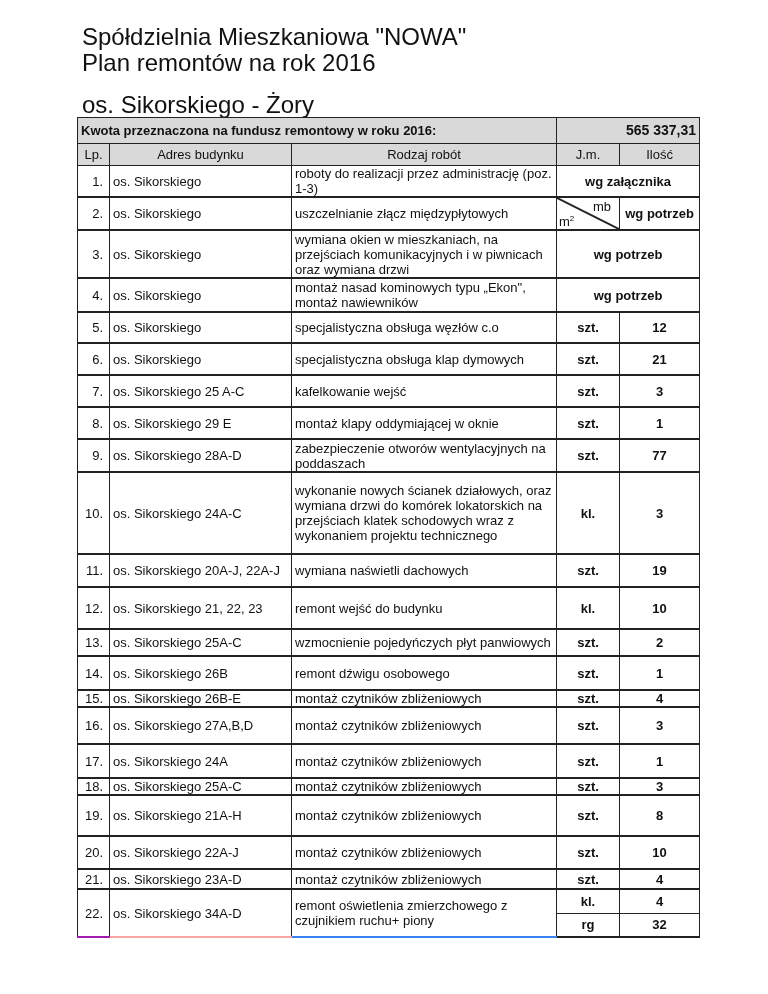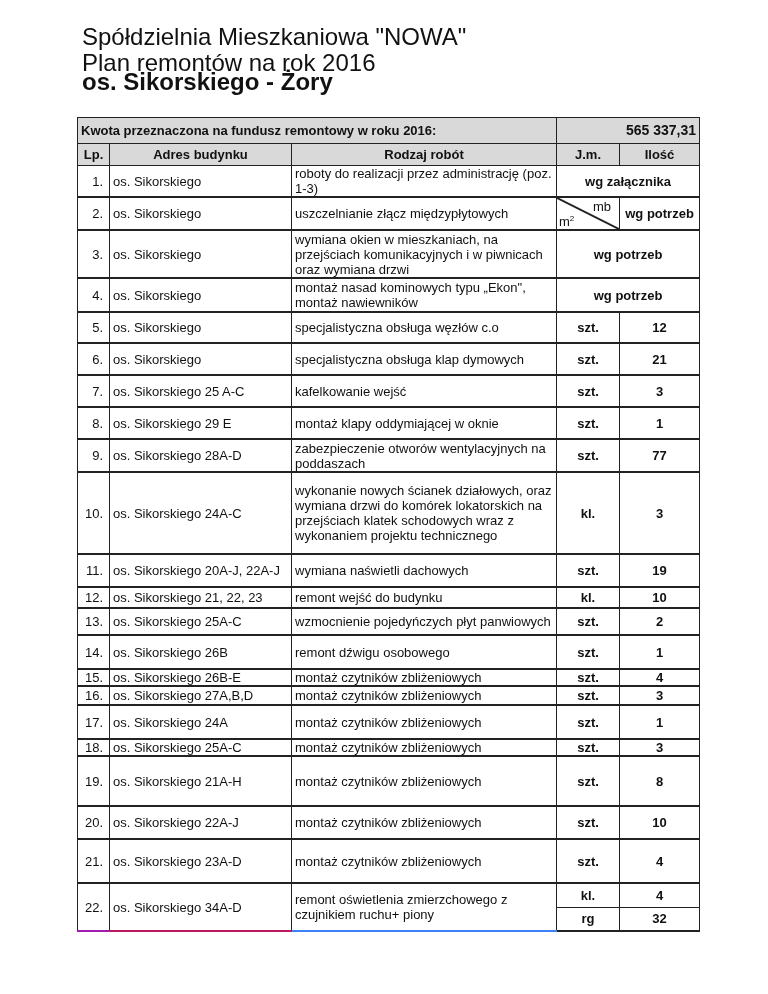--- a/index.html
+++ b/index.html
@@ -1,26 +1,26 @@
 <!DOCTYPE html>
 <html><head>
 <meta charset="utf-8">
 <style>
   html, body { margin: 0; padding: 0; background: #ffffff; }
   body { width: 768px; height: 994px; position: relative; overflow: hidden; font-family: "Liberation Sans", sans-serif; color: #111; }
   .title1 { position: absolute; left: 82px; top: 24px; font-size: 24px; line-height: 26px; font-weight: normal; }
   .title2 { position: absolute; left: 82px; top: 50px; font-size: 24px; line-height: 26px; }
-  .title3 { position: absolute; left: 82px; top: 68px; font-size: 24px; line-height: 28px; font-weight: bold; }
+  .title3 { position: absolute; left: 82px; top: 91px; font-size: 24px; line-height: 28px; font-weight: normal; }
   table.plan { position: absolute; left: 77px; top: 117px; border-collapse: collapse; table-layout: fixed; width: 622px; font-size: 13px; }
   table.plan td, table.plan th { border: 1px solid #222; padding: 0 3px; vertical-align: middle; line-height: 15px; overflow: hidden; }
   table.plan tr.rowline td { border-bottom: 2px solid #222; }
   .gray { background: #d9d9d9; }
   .fund-label { font-weight: bold; text-align: left; }
   .fund-value { font-weight: bold; text-align: right; font-size: 14px; }
-  th { font-weight: bold; text-align: center; font-size: 13px; }
+  th { font-weight: normal; text-align: center; font-size: 13px; }
   .lp { text-align: right; padding-right: 6px !important; }
   .c { text-align: center; font-weight: bold; }
   .diag { position: relative; padding: 8px !important; }
   .diag svg { position: absolute; left: 0; top: 0; width: 100%; height: 100%; }
   .diag .mb { position: absolute; right: 8px; top: 1px; font-size: 13px; }
   .diag .m2 { position: absolute; left: 2px; bottom: 0px; font-size: 13px; }
   .diag .m2 sup { font-size: 8px; }
 </style>
 </head>
 <body>
@@ -123,21 +123,21 @@
     <td class="c">kl.</td>
     <td class="c">3</td>
   </tr>
   <tr style="height:33px" class="rowline">
     <td class="lp">11.</td>
     <td>os. Sikorskiego 20A-J, 22A-J</td>
     <td>wymiana naświetli dachowych</td>
     <td class="c">szt.</td>
     <td class="c">19</td>
   </tr>
-  <tr style="height:21px" class="rowline">
+  <tr style="height:42px" class="rowline">
     <td class="lp">12.</td>
     <td>os. Sikorskiego 21, 22, 23</td>
     <td>remont wejść do budynku</td>
     <td class="c">kl.</td>
     <td class="c">10</td>
   </tr>
   <tr style="height:27px" class="rowline">
     <td class="lp">13.</td>
     <td>os. Sikorskiego 25A-C</td>
     <td>wzmocnienie pojedyńczych płyt panwiowych</td>
@@ -151,65 +151,65 @@
     <td class="c">szt.</td>
     <td class="c">1</td>
   </tr>
   <tr style="height:16px" class="rowline">
     <td class="lp">15.</td>
     <td>os. Sikorskiego 26B-E</td>
     <td>montaż czytników zbliżeniowych</td>
     <td class="c">szt.</td>
     <td class="c">4</td>
   </tr>
-  <tr style="height:19px" class="rowline">
+  <tr style="height:37px" class="rowline">
     <td class="lp">16.</td>
     <td>os. Sikorskiego 27A,B,D</td>
     <td>montaż czytników zbliżeniowych</td>
     <td class="c">szt.</td>
     <td class="c">3</td>
   </tr>
   <tr style="height:34px" class="rowline">
     <td class="lp">17.</td>
     <td>os. Sikorskiego 24A</td>
     <td>montaż czytników zbliżeniowych</td>
     <td class="c">szt.</td>
     <td class="c">1</td>
   </tr>
   <tr style="height:16px" class="rowline">
     <td class="lp">18.</td>
     <td>os. Sikorskiego 25A-C</td>
     <td>montaż czytników zbliżeniowych</td>
     <td class="c">szt.</td>
     <td class="c">3</td>
   </tr>
-  <tr style="height:50px" class="rowline">
+  <tr style="height:41px" class="rowline">
     <td class="lp">19.</td>
     <td>os. Sikorskiego 21A-H</td>
     <td>montaż czytników zbliżeniowych</td>
     <td class="c">szt.</td>
     <td class="c">8</td>
   </tr>
   <tr style="height:33px" class="rowline">
     <td class="lp">20.</td>
     <td>os. Sikorskiego 22A-J</td>
     <td>montaż czytników zbliżeniowych</td>
     <td class="c">szt.</td>
     <td class="c">10</td>
   </tr>
-  <tr style="height:44px" class="rowline">
+  <tr style="height:20px" class="rowline">
     <td class="lp">21.</td>
     <td>os. Sikorskiego 23A-D</td>
     <td>montaż czytników zbliżeniowych</td>
     <td class="c">szt.</td>
     <td class="c">4</td>
   </tr>
   <tr style="height:24px">
     <td rowspan="2" class="lp" style="border-bottom:2px solid #a21caf">22.</td>
-    <td rowspan="2" style="border-bottom:2px solid #be185d">os. Sikorskiego 34A-D</td>
+    <td rowspan="2" style="border-bottom:2px solid #fca5a5">os. Sikorskiego 34A-D</td>
     <td rowspan="2" style="border-bottom:2px solid #3b82f6">remont oświetlenia zmierzchowego z czujnikiem ruchu+ piony</td>
     <td class="c">kl.</td>
     <td class="c">4</td>
   </tr>
   <tr style="height:24px" class="rowline">
     <td class="c">rg</td>
     <td class="c">32</td>
   </tr>
 </tbody>
   </table>

